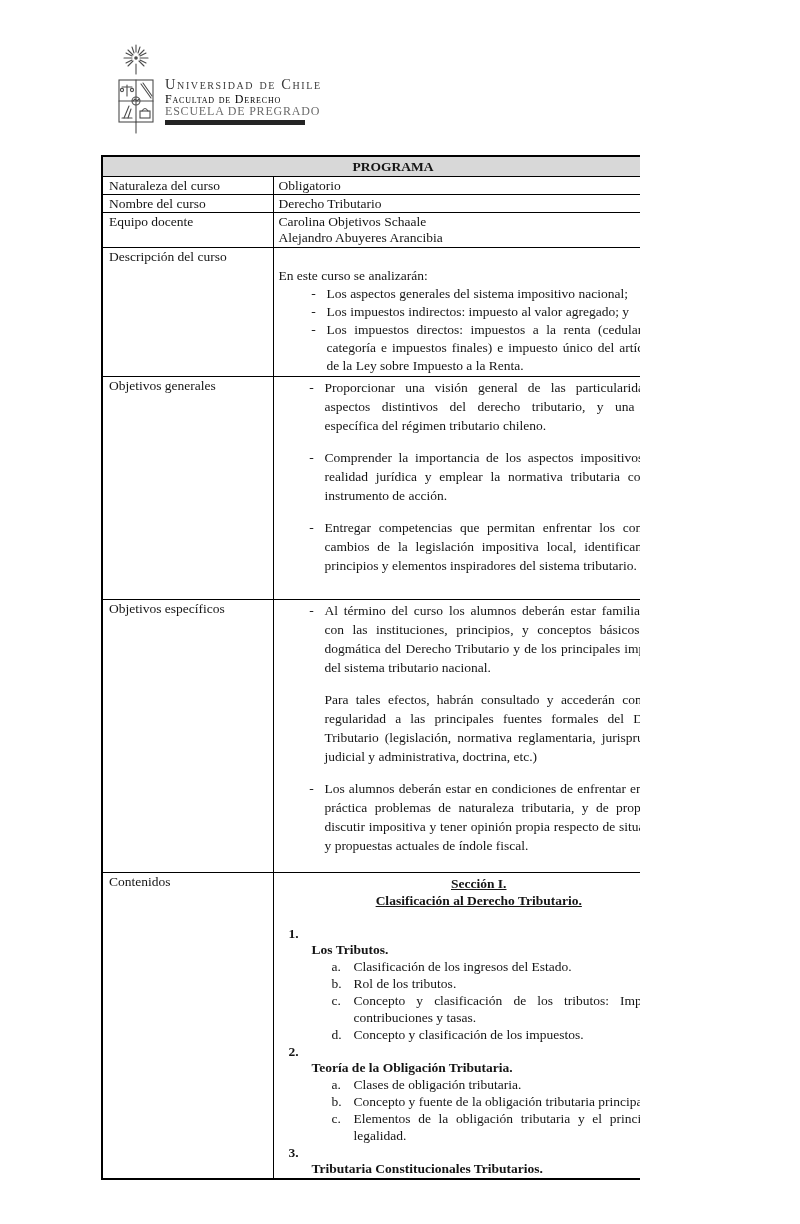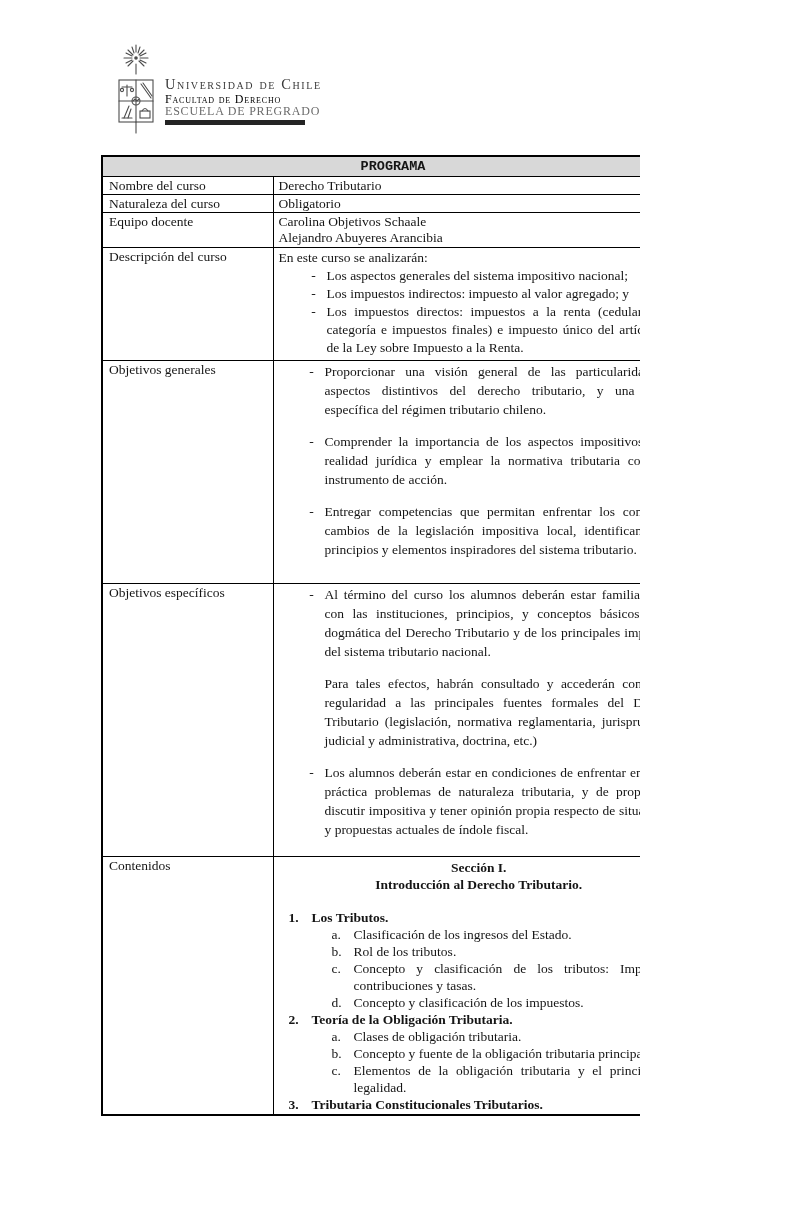--- a/index.html
+++ b/index.html
@@ -45,37 +45,37 @@
   .r-simple td { height:17px; line-height:15px; }
   .r-team td { height:33px; line-height:16px;margin-top:25px; }
   .r-desc td { height:113px;font-family:Liberation Serif, serif; }
   .r-gen td { height:223px; }
   .r-spec td { height:273px; }
   .r-cont td { height:257px; }
   td.label { line-height:15px; padding-left:6px; }
 
   .team-line { line-height:16px; }
 
-  .cell-desc .intro { line-height:18px; }
+  .cell-desc .intro { line-height:18px;margin-top:18px; }
 
   
   .b { display:flex; }
   .b .dash { flex:none; width:26px; text-align:center; }
   .b .bt { flex:1; text-align:justify; }
   .b-desc { margin-left:22px; line-height:18px; }
   .b-gen  { margin-left:20px; line-height:19px; }
   .gap { margin-top:13px; }
 
   
   .sec-head { text-align:center; font-weight:bold; line-height:17px; margin-top:1px; }
-  .sec-line { }
+  .sec-line { text-decoration:underline; }
   .outline { margin-top:16px; }
   .o-num { display:flex; margin-left:10px; font-weight:bold; line-height:17px; }
   .o-num .num { flex:none; width:23px; }
-  .o-num .ot { flex:1; }
+  .o-num .ot { flex:1;margin-top:16px; }
   .o-sub { display:flex; margin-left:53px; line-height:17px; }
   .o-sub .letter { flex:none; width:22px; }
   .o-sub .st { flex:1; text-align:justify; }
 </style>
 </head>
 <body>
 
 <div class="page">
 
   <div class="logo">
@@ -131,29 +131,29 @@
     </div>
   </div>
 
   <table class="program-table">
     <colgroup>
         <col class="c1">
         <col class="c2">
       </colgroup>
     <tbody>
       <tr>
-        <td colspan="2" class="title-cell" style="background: rgb(216, 216, 216); font-family: Liberation Mono, monospace;">PROGRAMA</td>
+        <td colspan="2" class="title-cell" style="background: rgb(216, 216, 216);">PROGRAMA</td>
+      </tr>
+      <tr class="r-simple">
+        <td class="label">Naturaleza del curso</td>
+        <td class="value">Obligatorio</td>
       </tr>
       <tr class="r-simple">
         <td class="label">Nombre del curso</td>
         <td class="value">Derecho Tributario</td>
-      </tr>
-      <tr class="r-simple">
-        <td class="label">Naturaleza del curso</td>
-        <td class="value">Obligatorio</td>
       </tr>
       <tr class="r-team">
         <td class="label">Equipo docente</td>
         <td class="value">
             <div class="team-line">Carolina Objetivos Schaale</div>
             <div class="team-line">Alejandro Abuyeres Arancibia</div>
           </td>
       </tr>
       <tr class="r-desc">
         <td class="label">Descripción del curso</td>
@@ -207,21 +207,21 @@
               <span class="dash">-</span>
               <span class="bt">Los alumnos deberán estar en condiciones de enfrentar en forma práctica problemas de naturaleza tributaria, y de proponer o discutir impositiva y tener opinión propia respecto de situaciones y propuestas actuales de índole fiscal.</span>
             </div>
           </td>
       </tr>
       <tr class="r-cont">
         <td class="label">Contenidos</td>
         <td class="value cell-cont">
           <div class="sec-head">
             <div class="sec-line">Sección I.</div>
-            <div class="sec-line">Introducción al Derecho Tributario.</div>
+            <div class="sec-line">Clasificación al Derecho Tributario.</div>
           </div>
           <div class="outline">
               <div class="o-num">
                 <span class="num">1.</span>
                 <span class="ot">Los Tributos.</span>
               </div>
               <div class="o-sub">
                 <span class="letter">a.</span>
                 <span class="st">Clasificación de los ingresos del Estado.</span>
               </div>

